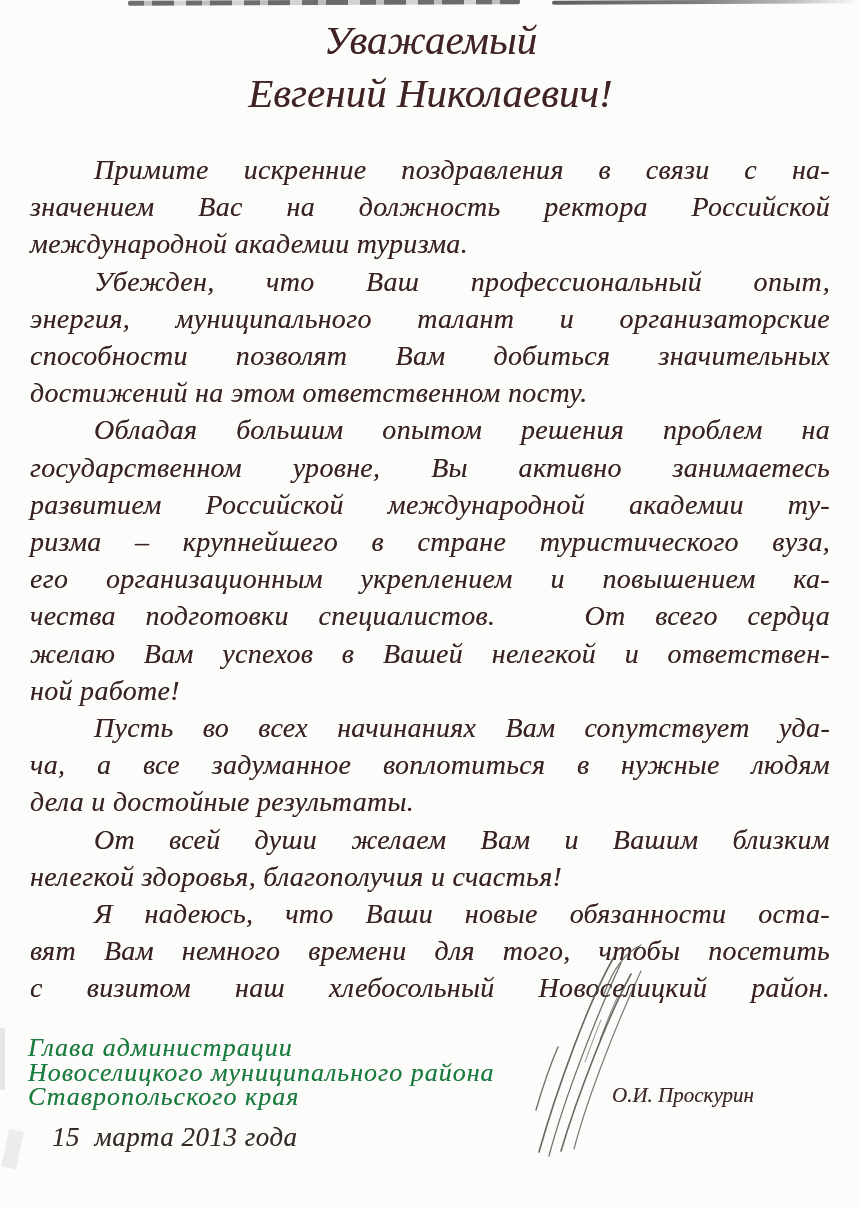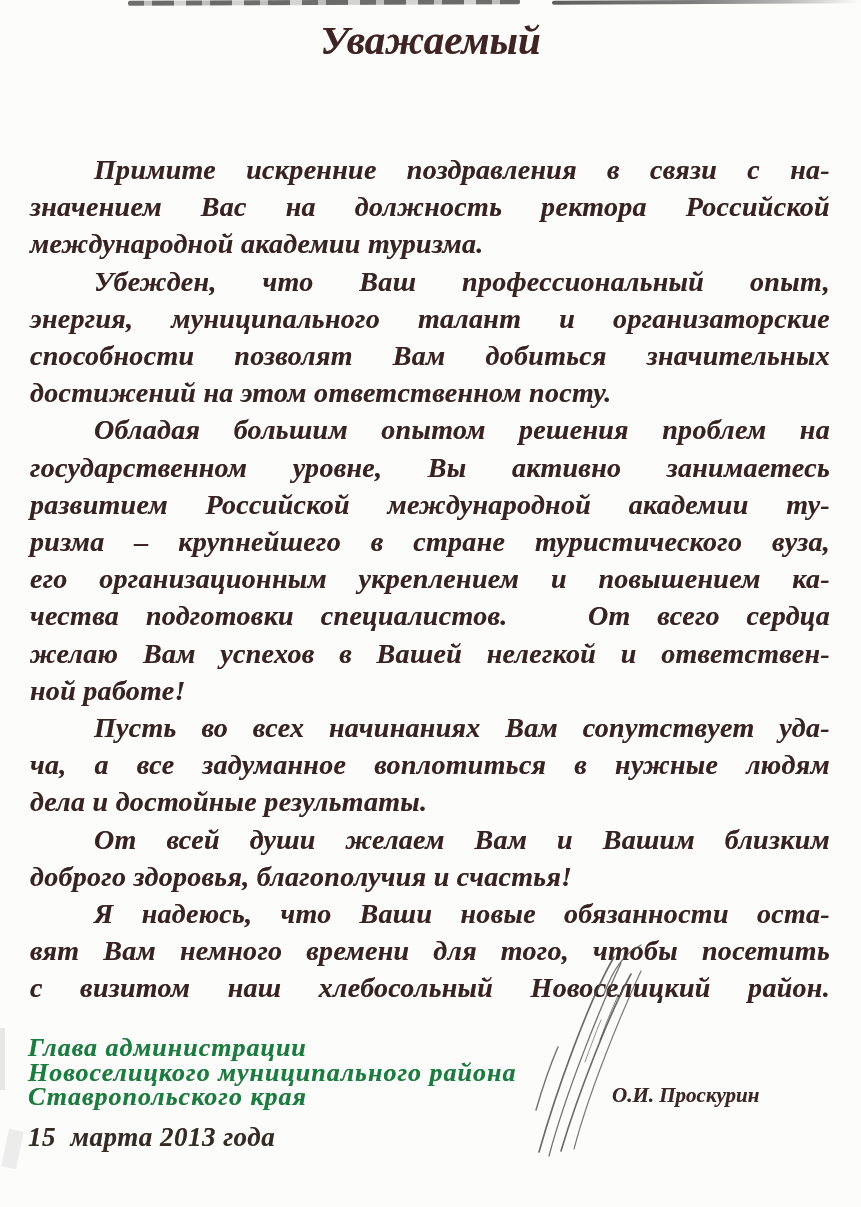--- a/index.html
+++ b/index.html
@@ -3,21 +3,21 @@
 <meta charset="utf-8">
 <style>
   html,body{margin:0;padding:0;background:#e8e8e8;}
   .page{
     position:relative;
     width:861px;height:1207px;
     background:#fcfcfa;
     overflow:hidden;
     font-family:"Liberation Serif","DejaVu Serif",serif;
     font-style:italic;
-    font-weight:700;
+    font-weight:400;
     color:#382222;
   }
   
   .band{position:absolute;top:0;border-radius:2px;}
   .band-a{
     left:128px;width:392px;height:5px;
     background:repeating-linear-gradient(90deg,
       rgba(85,85,85,.85) 0 16px, rgba(130,130,130,.5) 16px 24px,
       rgba(70,70,70,.8) 24px 46px, rgba(150,150,150,.4) 46px 58px);
     transform:rotate(-.2deg);
@@ -53,38 +53,39 @@
     font-size:26px;line-height:24.6px;letter-spacing:1px;
     color:#15803d;white-space:nowrap;
     text-shadow:0 0 .5px rgba(60,38,38,.5);
   }
   .sig-name{
     position:absolute;left:612px;top:1083px;
     font-size:21px;color:#3c2626;white-space:nowrap;
     text-shadow:0 0 .5px rgba(60,38,38,.5);
   }
   .date-line{
-    position:absolute;left:28px;top:1122px;
+    position:absolute;left:52px;top:1122px;
     font-size:27px;letter-spacing:.5px;color:#362c26;white-space:nowrap;
     text-shadow:0 0 .5px rgba(54,44,38,.5);
   }
   .pen{position:absolute;left:0;top:0;pointer-events:none;}
 </style>
 </head>
 <body>
 
 <div class="page">
 
   <div class="band band-a"></div>
   <div class="band band-b"></div>
   <div class="smudge smudge-a"></div>
   <div class="smudge smudge-b"></div>
 
   <div class="heading">
     <div>Уважаемый</div>
+    <div>Евгений Николаевич!</div>
   </div>
 
   <div class="body-text" id="letter-body">
       <div class="line j ind">Примите искренние поздравления в связи с на-</div>
       <div class="line j">значением Вас на должность ректора Российской</div>
       <div class="line">международной академии туризма.</div>
       <div class="line j ind">Убежден, что Ваш профессиональный опыт,</div>
       <div class="line j">энергия, муниципального талант и организаторские</div>
       <div class="line j">способности позволят Вам добиться значительных</div>
       <div class="line">достижений на этом ответственном посту.</div>
@@ -93,21 +94,21 @@
       <div class="line j">развитием Российской международной академии ту-</div>
       <div class="line j">ризма – крупнейшего в стране туристического вуза,</div>
       <div class="line j">его организационным укреплением и повышением ка-</div>
       <div class="line j">чества подготовки специалистов.&nbsp;&nbsp; От всего сердца</div>
       <div class="line j">желаю Вам успехов в Вашей нелегкой и ответствен-</div>
       <div class="line">ной работе!</div>
       <div class="line j ind">Пусть во всех начинаниях Вам сопутствует уда-</div>
       <div class="line j">ча, а все задуманное воплотиться в нужные людям</div>
       <div class="line">дела и достойные результаты.</div>
       <div class="line j ind">От всей души желаем Вам и Вашим близким</div>
-      <div class="line">доброго здоровья, благополучия и счастья!</div>
+      <div class="line">нелегкой здоровья, благополучия и счастья!</div>
       <div class="line j ind">Я надеюсь, что Ваши новые обязанности оста-</div>
       <div class="line j">вят Вам немного времени для того, чтобы посетить</div>
       <div class="line j">с визитом наш хлебосольный Новоселицкий район.</div>
     </div>
 
   <div class="sig-block">
     <div>Глава администрации</div>
     <div>Новоселицкого муниципального района</div>
     <div>Ставропольского края</div>
   </div>

